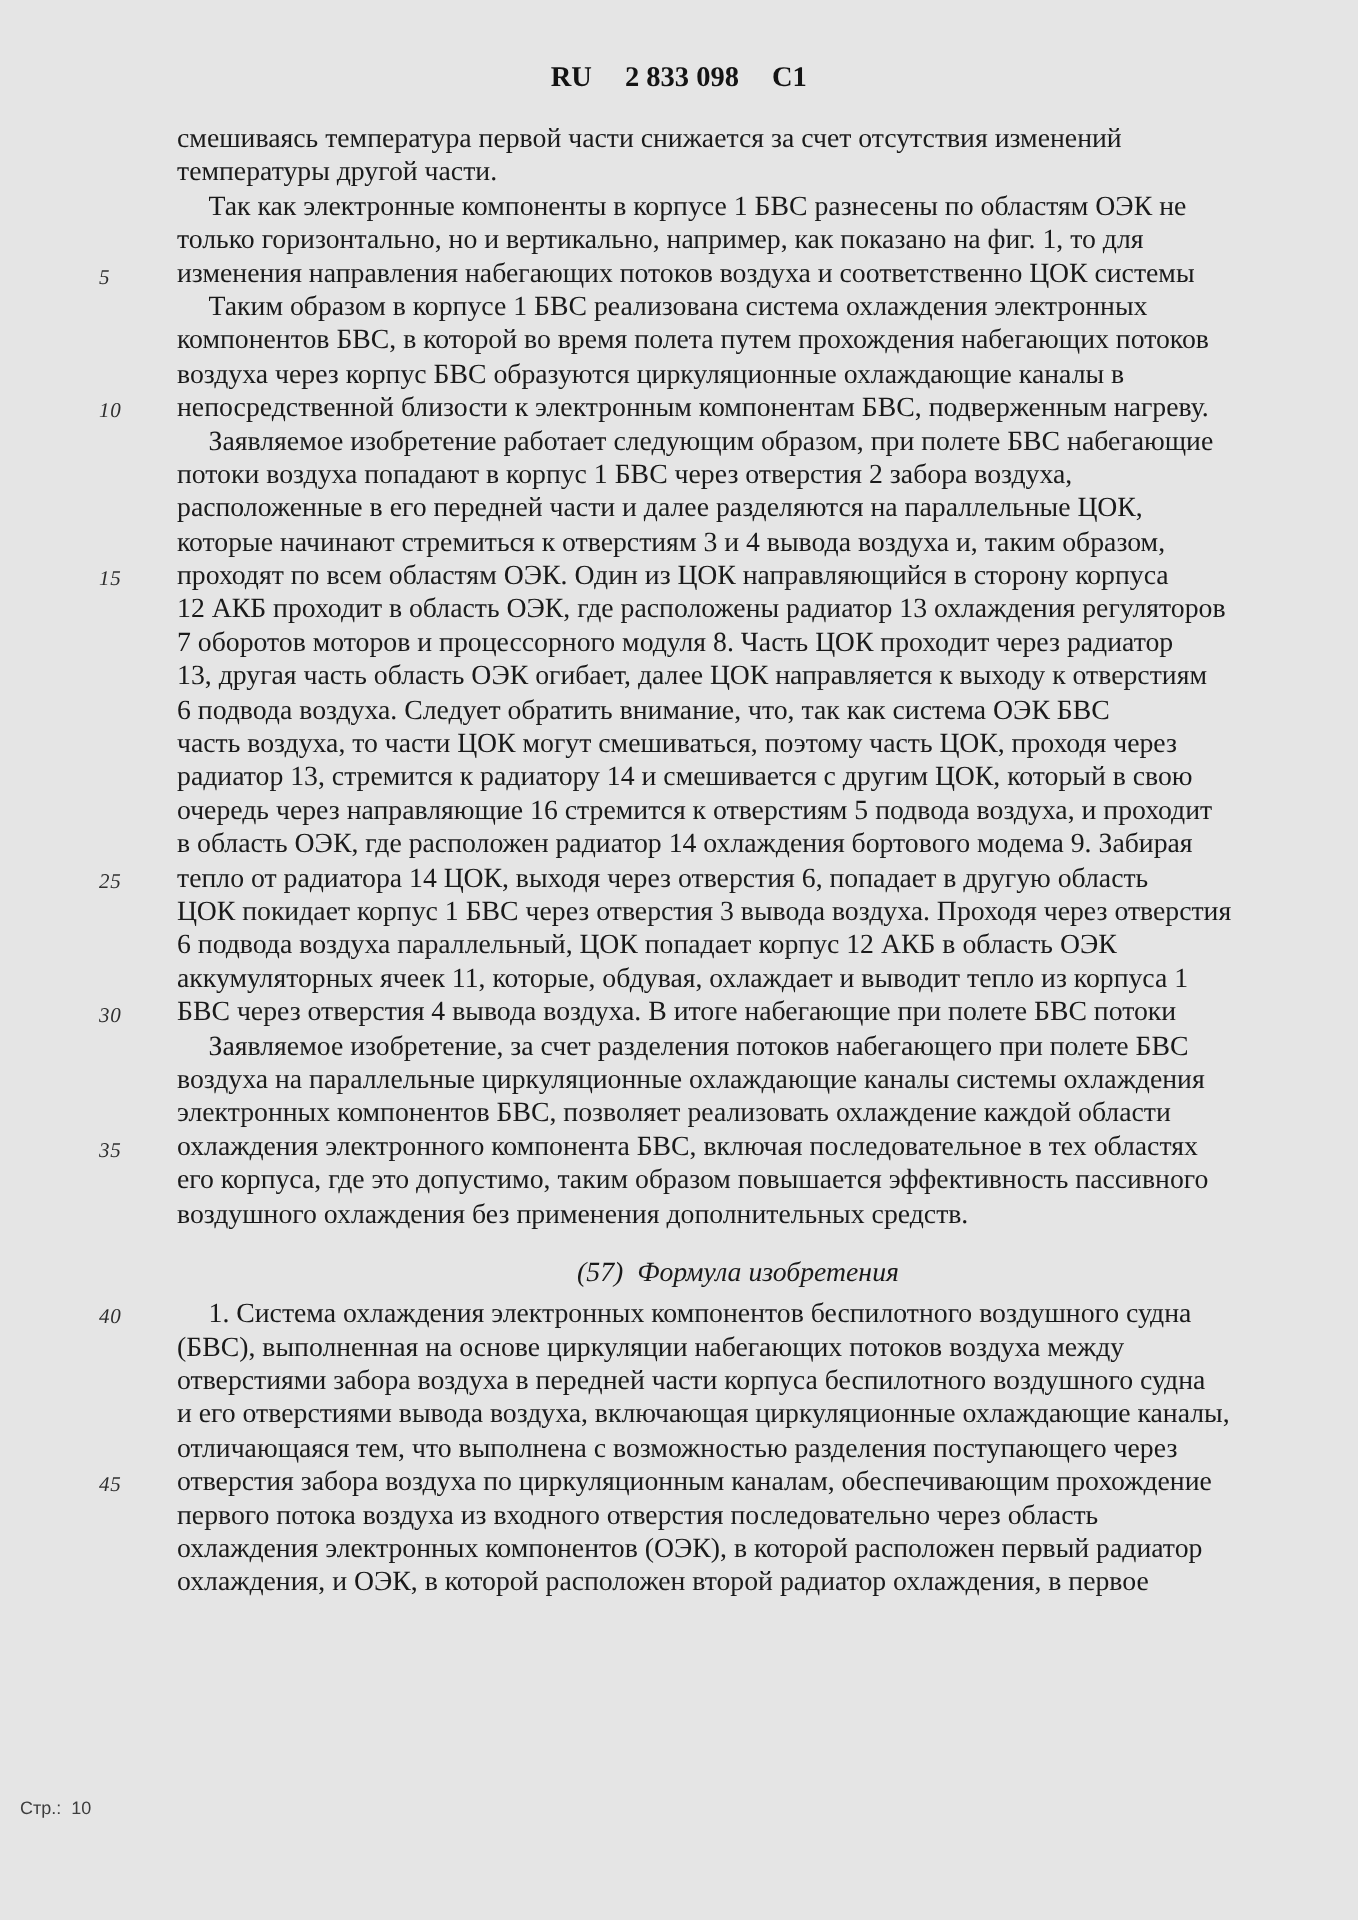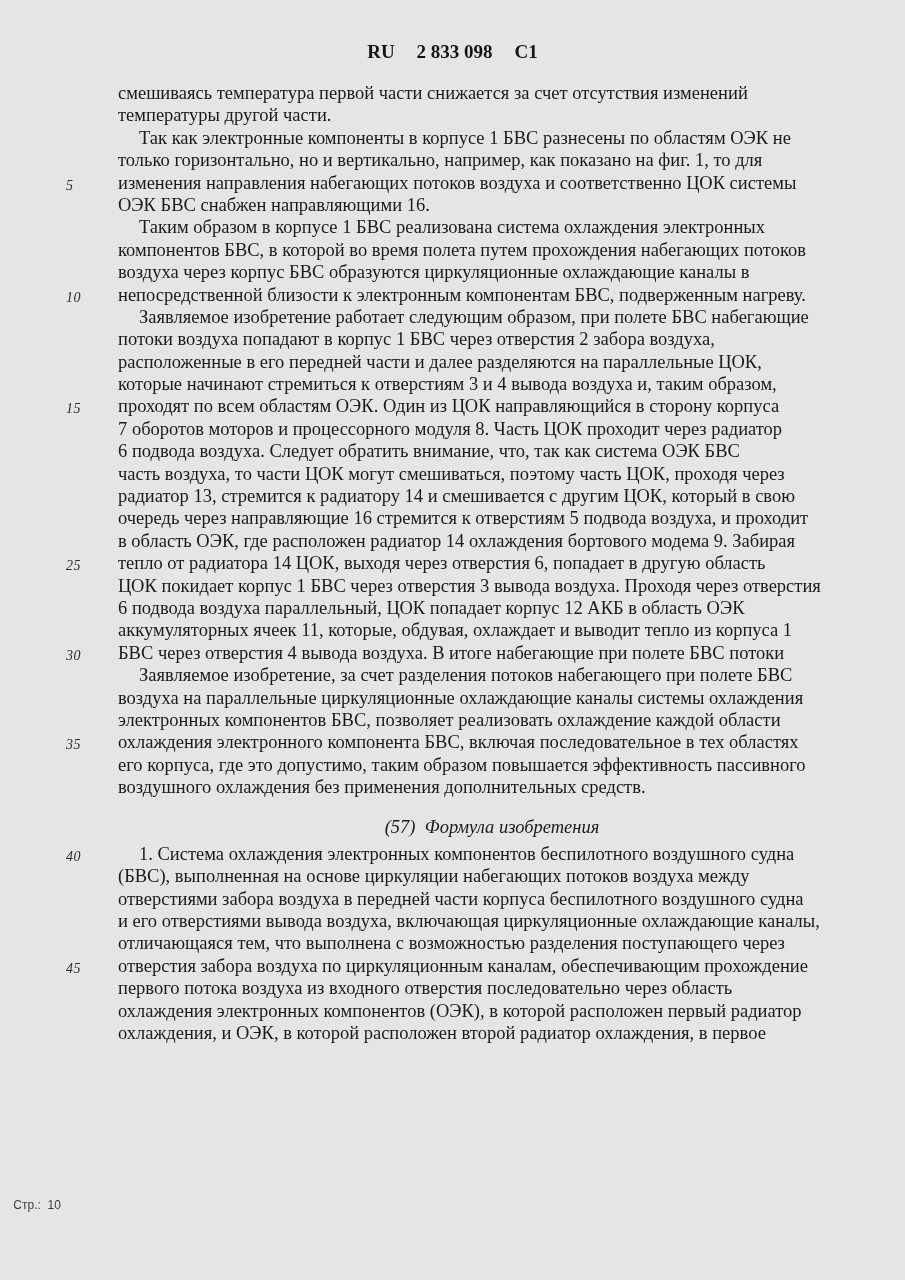--- a/index.html
+++ b/index.html
@@ -83,31 +83,32 @@
     <span>2 833 098</span>
     <span>C1</span>
   </div>
 
   <div class="body">
       <div class="line"><span class="linetext">смешиваясь температура первой части снижается за счет отсутствия изменений</span></div>
       <div class="line"><span class="linetext">температуры другой части.</span></div>
       <div class="line indent"><span class="linetext">Так как электронные компоненты в корпусе 1 БВС разнесены по областям ОЭК не</span></div>
       <div class="line"><span class="linetext">только горизонтально, но и вертикально, например, как показано на фиг. 1, то для</span></div>
       <div class="line"><span class="lineno">5</span><span class="linetext">изменения направления набегающих потоков воздуха и соответственно ЦОК системы</span></div>
-      <div class="line"><span class="linetext">ОЭК БВС снабжен направляющими 16.</span></div>
       <div class="line indent"><span class="linetext">Таким образом в корпусе 1 БВС реализована система охлаждения электронных</span></div>
       <div class="line"><span class="linetext">компонентов БВС, в которой во время полета путем прохождения набегающих потоков</span></div>
       <div class="line"><span class="linetext">воздуха через корпус БВС образуются циркуляционные охлаждающие каналы в</span></div>
       <div class="line"><span class="lineno">10</span><span class="linetext">непосредственной близости к электронным компонентам БВС, подверженным нагреву.</span></div>
       <div class="line indent"><span class="linetext">Заявляемое изобретение работает следующим образом, при полете БВС набегающие</span></div>
       <div class="line"><span class="linetext">потоки воздуха попадают в корпус 1 БВС через отверстия 2 забора воздуха,</span></div>
       <div class="line"><span class="linetext">расположенные в его передней части и далее разделяются на параллельные ЦОК,</span></div>
       <div class="line"><span class="linetext">которые начинают стремиться к отверстиям 3 и 4 вывода воздуха и, таким образом,</span></div>
       <div class="line"><span class="lineno">15</span><span class="linetext">проходят по всем областям ОЭК. Один из ЦОК направляющийся в сторону корпуса</span></div>
+      <div class="line"><span class="linetext">12 АКБ проходит в область ОЭК, где расположены радиатор 13 охлаждения регуляторов</span></div>
       <div class="line"><span class="linetext">7 оборотов моторов и процессорного модуля 8. Часть ЦОК проходит через радиатор</span></div>
+      <div class="line"><span class="linetext">13, другая часть область ОЭК огибает, далее ЦОК направляется к выходу к отверстиям</span></div>
       <div class="line"><span class="linetext">6 подвода воздуха. Следует обратить внимание, что, так как система ОЭК БВС</span></div>
       <div class="line"><span class="linetext">часть воздуха, то части ЦОК могут смешиваться, поэтому часть ЦОК, проходя через</span></div>
       <div class="line"><span class="linetext">радиатор 13, стремится к радиатору 14 и смешивается с другим ЦОК, который в свою</span></div>
       <div class="line"><span class="linetext">очередь через направляющие 16 стремится к отверстиям 5 подвода воздуха, и проходит</span></div>
       <div class="line"><span class="linetext">в область ОЭК, где расположен радиатор 14 охлаждения бортового модема 9. Забирая</span></div>
       <div class="line"><span class="lineno">25</span><span class="linetext">тепло от радиатора 14 ЦОК, выходя через отверстия 6, попадает в другую область</span></div>
       <div class="line"><span class="linetext">ЦОК покидает корпус 1 БВС через отверстия 3 вывода воздуха. Проходя через отверстия</span></div>
       <div class="line"><span class="linetext">6 подвода воздуха параллельный, ЦОК попадает корпус 12 АКБ в область ОЭК</span></div>
       <div class="line"><span class="linetext">аккумуляторных ячеек 11, которые, обдувая, охлаждает и выводит тепло из корпуса 1</span></div>
       <div class="line"><span class="lineno">30</span><span class="linetext">БВС через отверстия 4 вывода воздуха. В итоге набегающие при полете БВС потоки</span></div>

